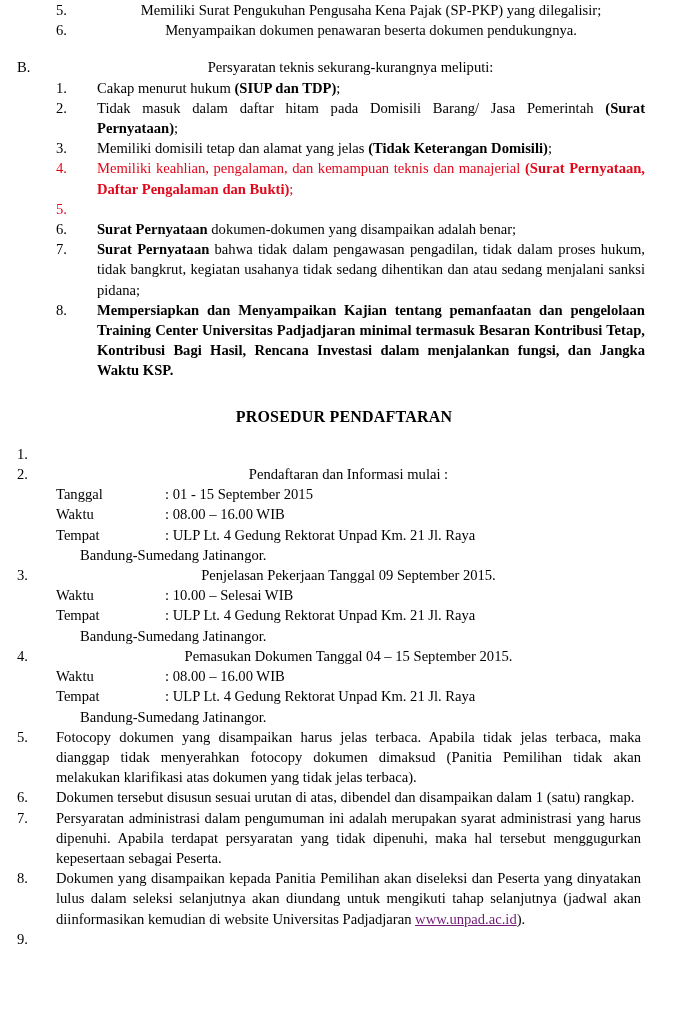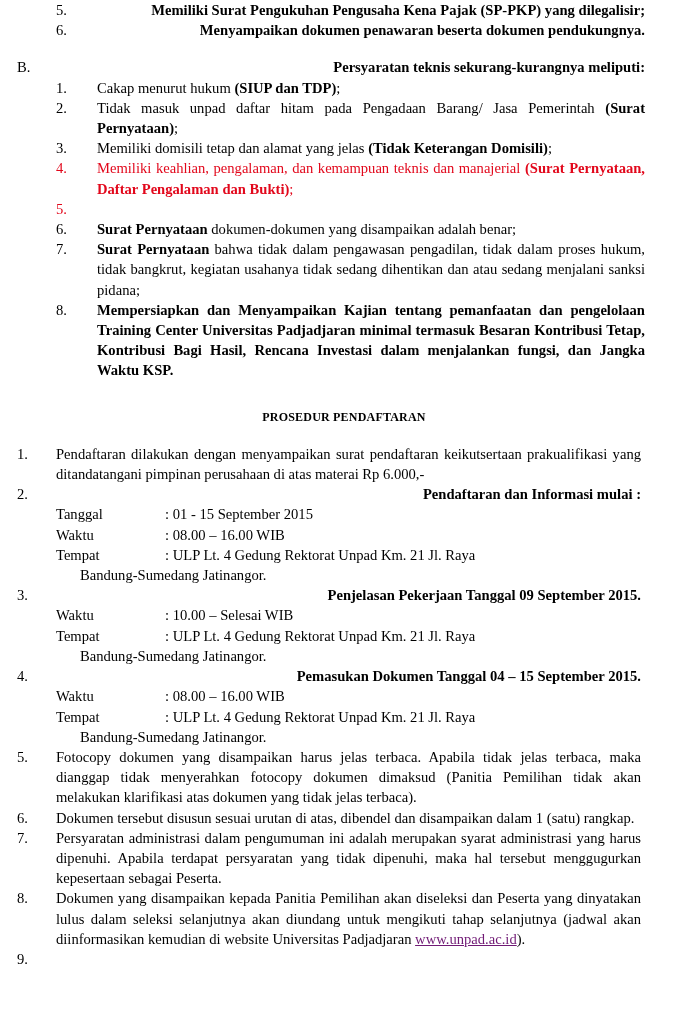--- a/index.html
+++ b/index.html
@@ -39,21 +39,21 @@
   .marker {
     flex: 0 0 auto;
     text-align: left;
     white-space: nowrap;
   }
   .body {
     flex: 1 1 auto;
     text-align: justify;
     text-justify: inter-word;
   }
-  .body.nojust { text-align: right; font-weight: bold; }
+  .body.nojust { text-align: center; }
 
   
   .lvl-a { padding-left: 17px; padding-right: 43px; }
   .lvl-a > .marker { width: 39px; }
 
   
   .lvl-b { padding-left: 56px; padding-right: 43px; }
   .lvl-b > .marker { width: 41px; }
 
   
@@ -78,21 +78,21 @@
 
   b, .b { font-weight: bold; }
   .red { color: #e2071b; }
 
   .spacer-sm { height: 9px; }
   .spacer-md { height: 17px; }
 
   .heading {
     text-align: center;
     font-weight: bold;
-    font-size: 12px;
+    font-size: 16px;
     line-height: 20.2px;
     letter-spacing: 0.2px;
   }
 
   .link {
     color: #701a75;
     text-decoration: underline;
   }
   a.link { cursor: pointer; }
 </style>
@@ -120,21 +120,21 @@
         <span class="marker">B.</span>
         <span class="body nojust">Persyaratan teknis sekurang-kurangnya meliputi:</span>
       </div>
       <div id="section-b-items">
           <div class="row lvl-b">
             <span class="marker">1.</span>
             <span class="body"><span>Cakap menurut hukum </span><span class="b">(SIUP dan TDP)</span><span>;</span></span>
           </div>
           <div class="row lvl-b">
             <span class="marker">2.</span>
-            <span class="body"><span>Tidak masuk unpad daftar hitam pada Pengadaan Barang/ Jasa Pemerintah </span><span class="b">(Surat Pernyataan)</span><span>;</span></span>
+            <span class="body"><span>Tidak masuk dalam daftar hitam pada Domisili Barang/ Jasa Pemerintah </span><span class="b">(Surat Pernyataan)</span><span>;</span></span>
           </div>
           <div class="row lvl-b">
             <span class="marker">3.</span>
             <span class="body"><span>Memiliki domisili tetap dan alamat yang jelas </span><span class="b">(Tidak Keterangan Domisili)</span><span>;</span></span>
           </div>
           <div class="row lvl-b">
             <span class="marker red">4.</span>
             <span class="body red"><span>Memiliki keahlian, pengalaman, dan kemampuan teknis dan manajerial </span><span class="b">(Surat Pernyataan, Daftar Pengalaman dan Bukti)</span><span>;</span></span>
           </div>
           <div class="row lvl-b">
@@ -158,21 +158,20 @@
     <div class="spacer-md"></div>
     <div class="spacer-sm"></div>
 
     <div class="heading">PROSEDUR PENDAFTARAN</div>
 
     <div class="spacer-md"></div>
 
     <div id="procedure-items">
         <div class="row lvl-p">
           <span class="marker">1.</span>
-          <span class="body">Pendaftaran dilakukan dengan menyampaikan surat pendaftaran keikutsertaan prakualifikasi yang ditandatangani pimpinan perusahaan di atas materai Rp 6.000,-</span>
         </div>
         <div class="row lvl-p">
           <span class="marker">2.</span>
           <span class="body nojust">Pendaftaran dan Informasi mulai :</span>
         </div>
         <div class="defrow">
           <span class="dlabel">Tanggal</span>
           <span class="dvalue">: 01 - 15 September 2015</span>
         </div>
         <div class="defrow">

